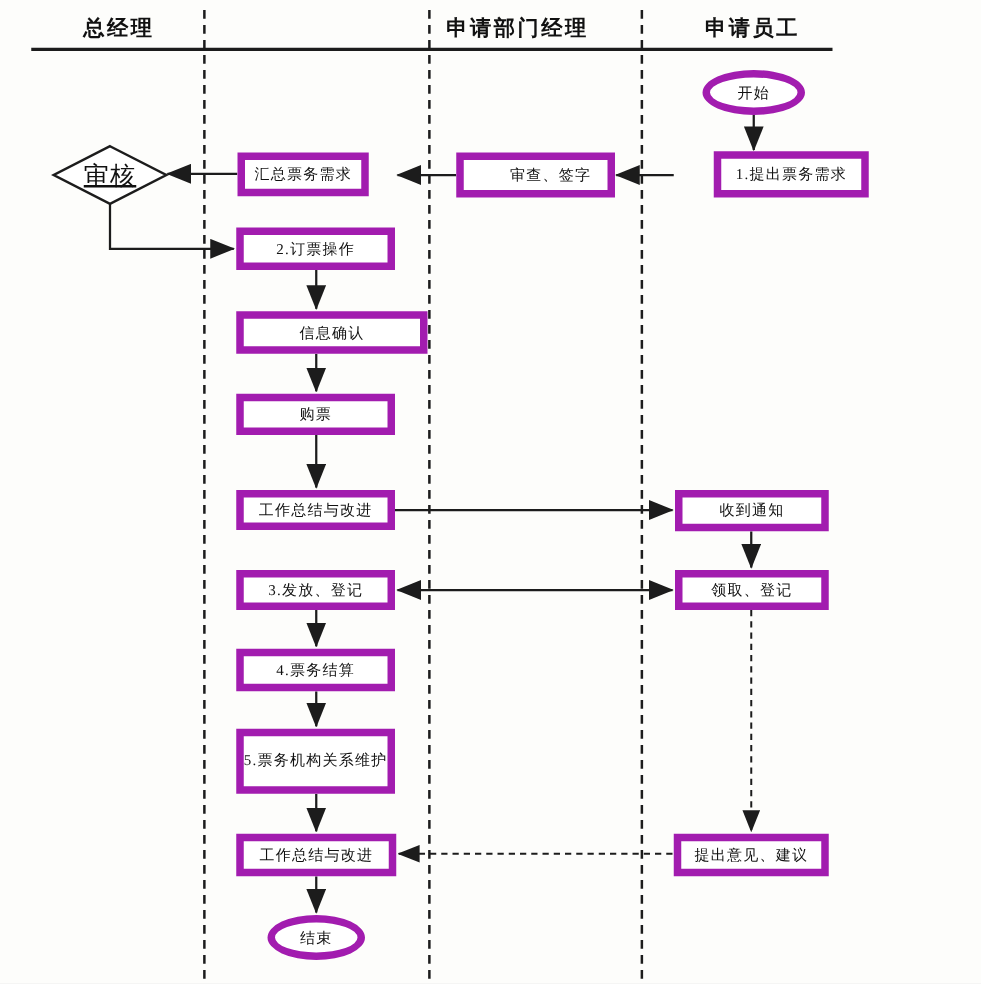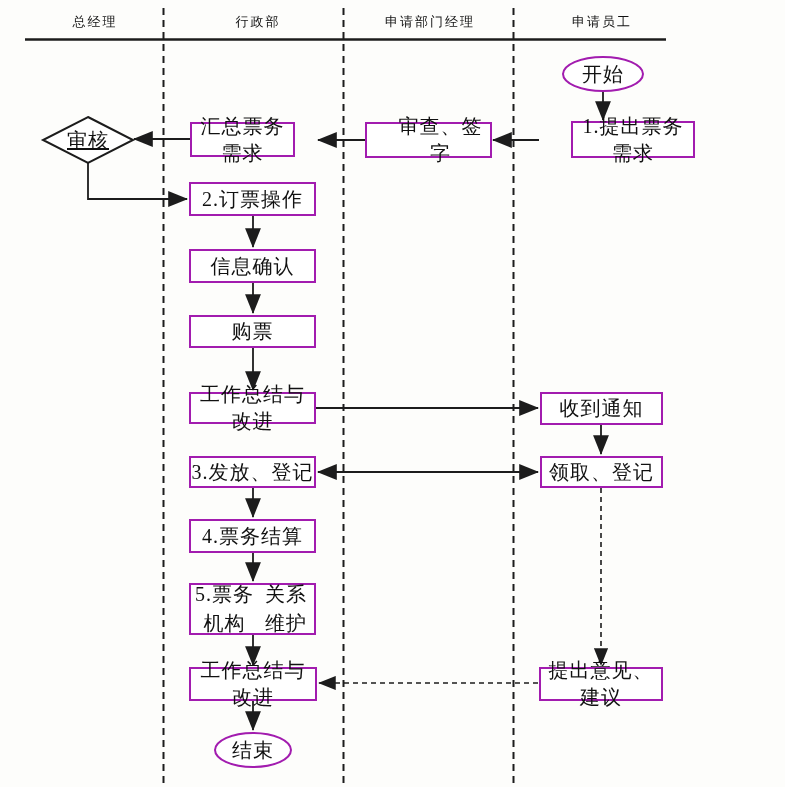--- a/index.html
+++ b/index.html
@@ -8,30 +8,30 @@
     width:785px;height:787px;
     background:#fdfdfb;
     font-family:"Liberation Serif","DejaVu Serif",serif;
     color:#111;
     overflow:hidden;
   }
   svg.wires{position:absolute;left:0;top:0;width:785px;height:787px;}
   .lane-label{
     position:absolute;top:10px;height:24px;
     display:flex;align-items:center;justify-content:center;
-    font-size:13px;font-weight:normal;letter-spacing:2px;
+    font-size:17px;font-weight:bold;letter-spacing:2px;
   }
   .node{
     position:absolute;
     background:#fff;
-    border:2px solid #a21caf;
+    border:6px solid #a21caf;
     display:flex;align-items:center;justify-content:center;
-    font-size:20px;letter-spacing:1px;
+    font-size:12px;letter-spacing:1px;
     box-sizing:border-box;
-    text-align:center;
+    text-align:left;
   }
   .ellipse{border-radius:50%;}
   .two-line{flex-direction:row;line-height:1.45;}
   .diamond-label{
     position:absolute;
     display:flex;align-items:center;justify-content:center;
     font-size:20px;letter-spacing:1px;
     background:transparent;border:none;text-decoration:underline;
   }
 </style>
@@ -69,37 +69,36 @@
     <line x1="253" y1="635" x2="253" y2="665" stroke="#1c1c1c" stroke-width="1.8" marker-end="url(#arr)"></line>
     <line x1="253" y1="701" x2="253" y2="730" stroke="#1c1c1c" stroke-width="1.8" marker-end="url(#arr)"></line>
 
     <line x1="601" y1="488" x2="601" y2="665" stroke="#1c1c1c" stroke-width="1.6" stroke-dasharray="5,4" marker-end="url(#arr)"></line>
     <line x1="538" y1="683" x2="319" y2="683" stroke="#1c1c1c" stroke-width="1.6" stroke-dasharray="5,4" marker-end="url(#arr)"></line>
 
     <polygon points="88,117 133,140 88,163 43,140" fill="#ffffff" stroke="#1c1c1c" stroke-width="2"></polygon>
   </svg>
 
   <div class="lane-label" style="left:45px;width:100px;">总经理</div>
-  <div class="lane-label" style="left:203px;width:110px;">行政部</div>
-  <div class="lane-label" style="left:363px;width:134px;">申请部门经理</div>
+  <div class="lane-label" style="left:347px;width:134px;">申请部门经理</div>
   <div class="lane-label" style="left:547px;width:110px;">申请员工</div>
 
   <div class="node ellipse" style="left:562px;top:56px;width:82px;height:36px;">开始</div>
 
   <div class="node" style="left:539px;top:121px;width:124px;height:37px;margin-left:32px;">1.提出票务需求</div>
 
   <div class="node" style="left:365px;top:122px;width:127px;height:36px;padding-left:24px;">审查、签字</div>
 
   <div class="node" style="left:190px;top:122px;width:105px;height:35px;">汇总票务需求</div>
 
   <div class="diamond-label" style="left:48px;top:129px;width:80px;height:22px;">审核</div>
 
   <div class="node" style="left:189px;top:182px;width:127px;height:34px;">2.订票操作</div>
 
-  <div class="node" style="left:189px;top:249px;width:127px;height:34px;">信息确认</div>
+  <div class="node" style="left:189px;top:249px;width:153px;height:34px;">信息确认</div>
 
   <div class="node" style="left:189px;top:315px;width:127px;height:33px;">购票</div>
 
   <div class="node" style="left:189px;top:392px;width:127px;height:32px;">工作总结与改进</div>
 
   <div class="node" style="left:540px;top:392px;width:123px;height:33px;">收到通知</div>
 
   <div class="node" style="left:189px;top:456px;width:127px;height:32px;">3.发放、登记</div>
 
   <div class="node" style="left:540px;top:456px;width:123px;height:32px;">领取、登记</div>

